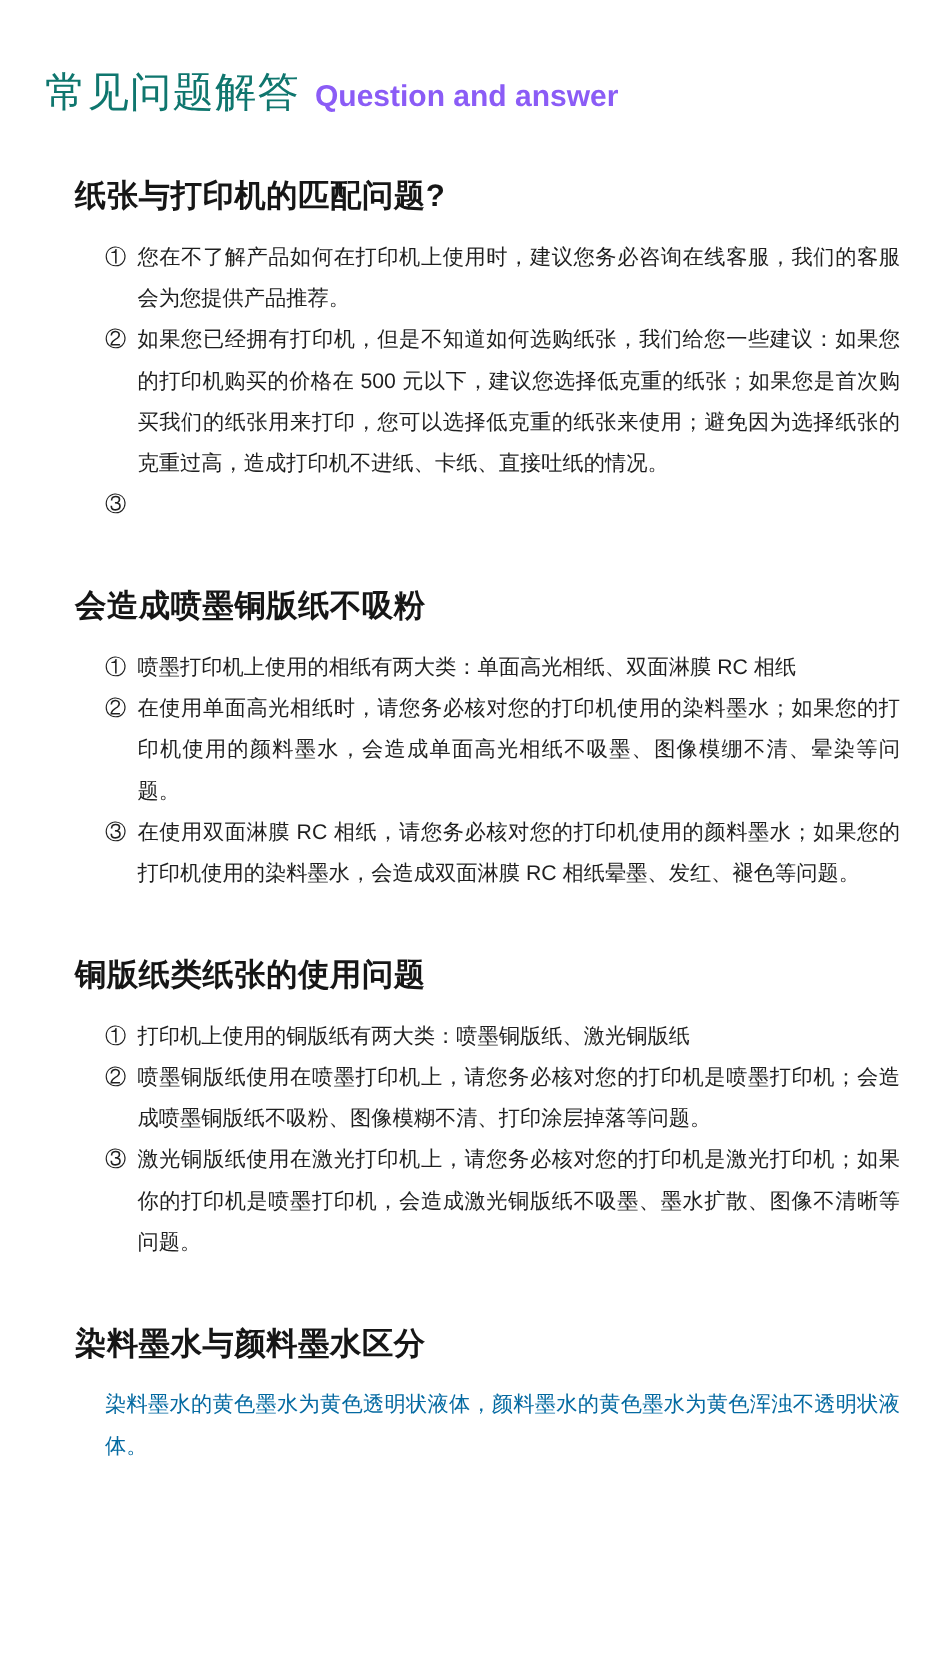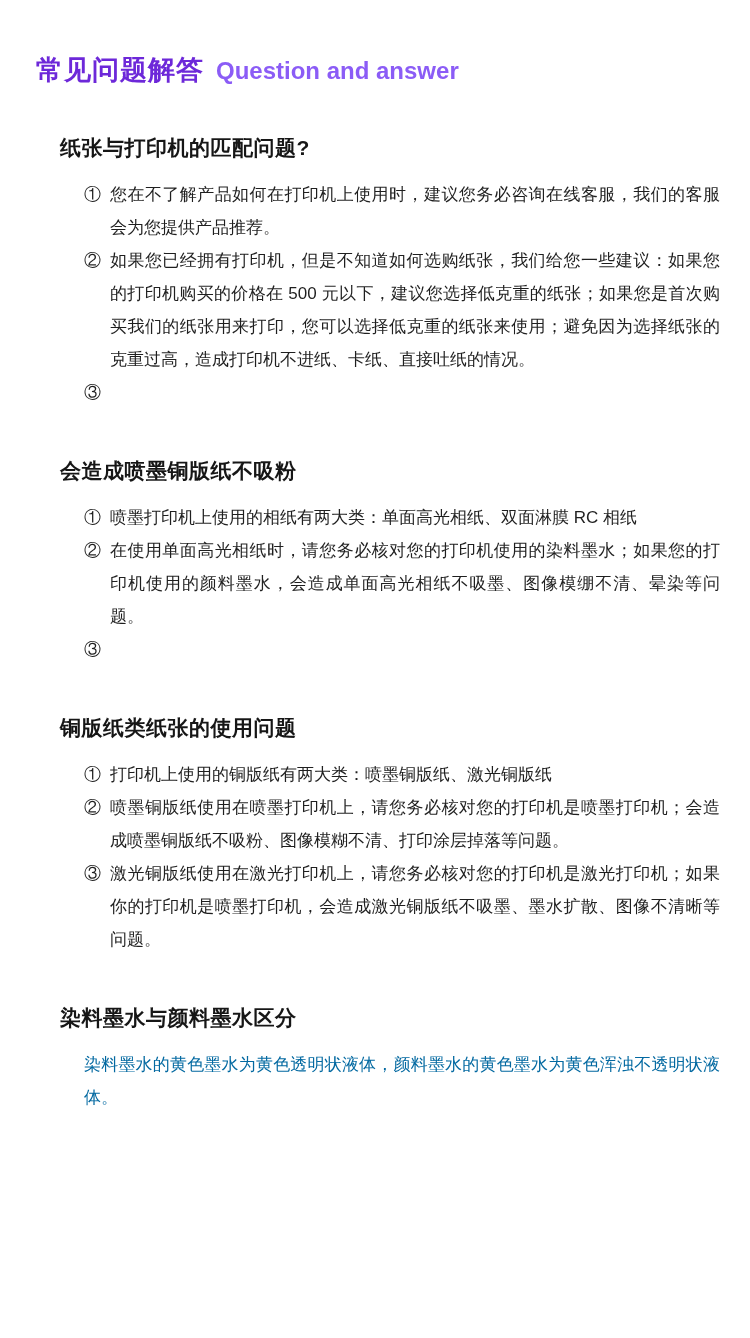--- a/index.html
+++ b/index.html
@@ -18,36 +18,36 @@
   .page {
     box-sizing: border-box;
     width: 750px;
     padding: 56px 30px 20px 36px;
   }
   .main-title {
     white-space: nowrap;
     line-height: 1.1;
   }
   .main-title .zh {
-    font-size: 27px;
-    font-weight: 700;
-    color: #6d28d9;
+    font-size: 33px;
+    font-weight: 400;
+    color: #0f766e;
     letter-spacing: 1px;
   }
   .main-title .en {
     font-size: 24px;
     font-weight: 600;
     color: #8b5cf6;
     margin-left: 12px;
   }
   .section {
     margin-top: 48px;
   }
   .section-heading {
-    font-size: 21px;
+    font-size: 25px;
     font-weight: 700;
     color: #161616;
     margin: 0 0 16px 24px;
     letter-spacing: 0.5px;
   }
   .faq-list {
     list-style: none;
     margin: 0;
     padding: 0;
   }
@@ -112,20 +112,21 @@
       <li class="faq-item">
         <span class="marker">①</span>
         <span class="item-text">喷墨打印机上使用的相纸有两大类：单面高光相纸、双面淋膜 RC 相纸</span>
       </li>
       <li class="faq-item">
         <span class="marker">②</span>
         <span class="item-text">在使用单面高光相纸时，请您务必核对您的打印机使用的染料墨水；如果您的打印机使用的颜料墨水，会造成单面高光相纸不吸墨、图像模绷不清、晕染等问题。</span>
       </li>
       <li class="faq-item">
         <span class="marker">③</span>
+        <span class="item-text">在使用双面淋膜 RC 相纸，请您务必核对您的打印机使用的颜料墨水；如果您的打印机使用的染料墨水，会造成双面淋膜 RC 相纸晕墨、发红、褪色等问题。</span>
       </li>
     </ul>
   </div>
 
   <div class="section">
     <h2 class="section-heading">铜版纸类纸张的使用问题</h2>
     <ul class="faq-list">
       <li class="faq-item">
         <span class="marker">①</span>
         <span class="item-text">打印机上使用的铜版纸有两大类：喷墨铜版纸、激光铜版纸</span>

